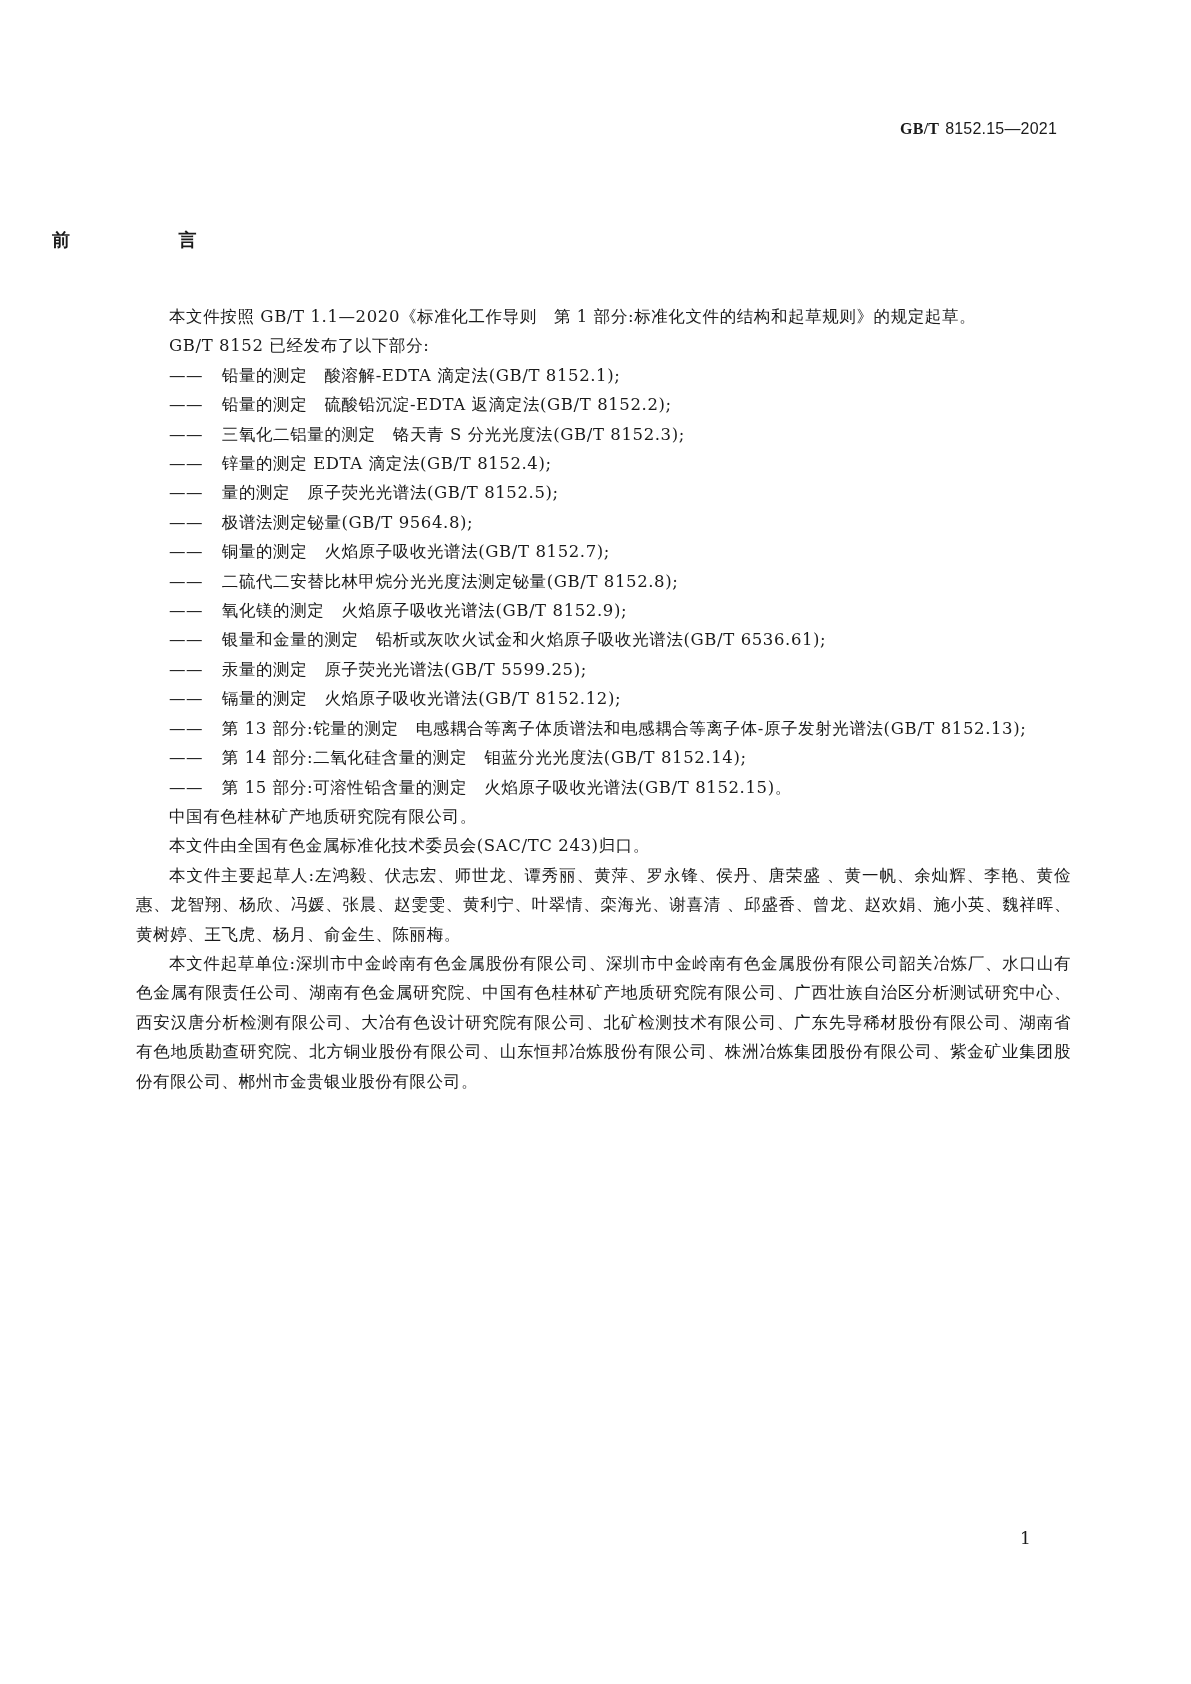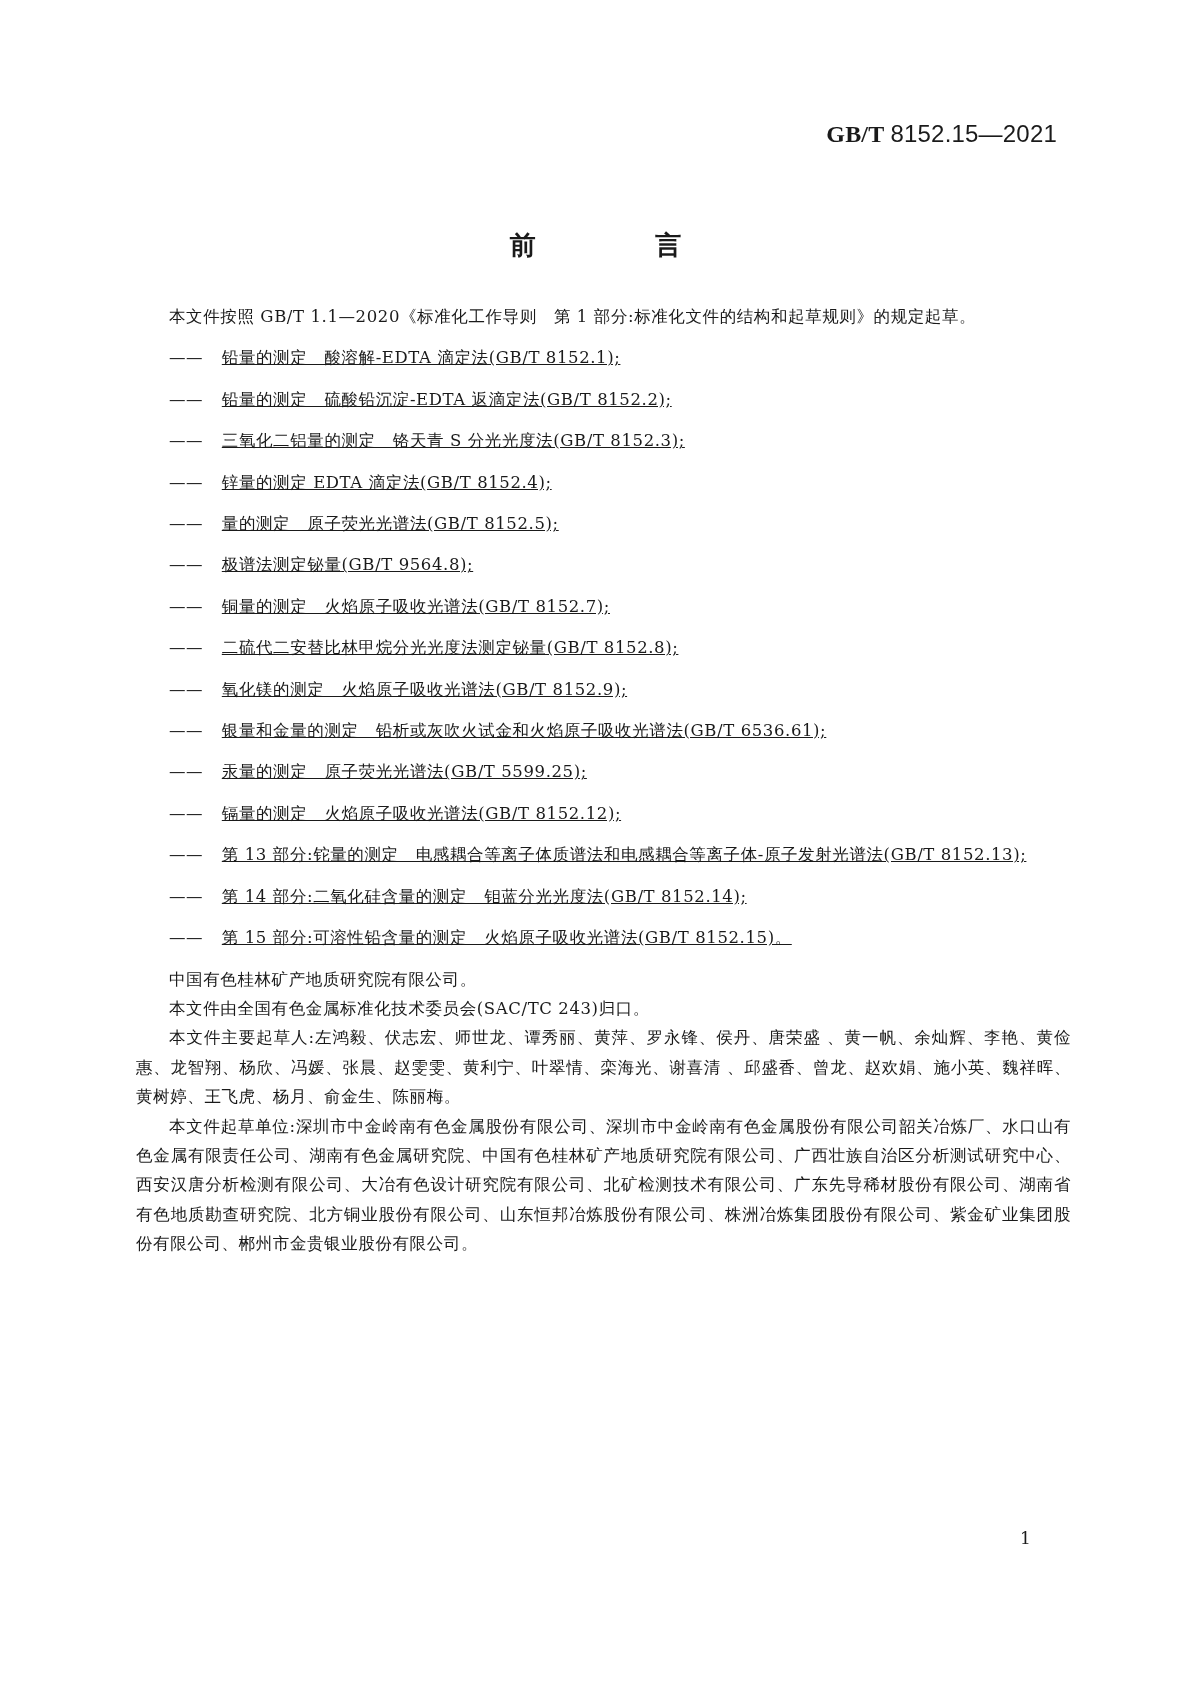--- a/index.html
+++ b/index.html
@@ -12,62 +12,61 @@
       height: 1684px;
       position: relative;
       overflow: hidden;
       color: #1a1a1a;
       font-family: "DejaVu Serif", "Liberation Serif", serif;
     }
     .std-number {
       position: absolute;
       top: 120px;
       right: 134px;
-      font-size: 24px;
+      font-size: 16px;
       letter-spacing: 0.2px;
       font-family: "Liberation Sans", "DejaVu Sans", sans-serif;
     }
     .std-number .prefix {
       font-family: "Liberation Serif", "DejaVu Serif", serif;
       font-weight: bold;
       margin-right: 6px;
     }
     .page-title {
       position: absolute;
       top: 228px;
       left: 0;
       width: 100%;
-      text-align: center;
-      font-size: 26px;
+      text-align: left;
+      font-size: 18px;
       font-weight: bold;
-      font-family: Liberation Mono, monospace;
+      font-family: Liberation Serif, serif;
       letter-spacing: 52px;
       text-indent: 52px;
     }
     .content {
       position: absolute;
       top: 302px;
       left: 136px;
       width: 935px;
       font-size: 16.5px;
       line-height: 29.4px;
     }
     .para {
       margin: 0;
       text-indent: 2em;
       text-align: justify;
       letter-spacing: 0.6px;
     }
     .list-item {
-      margin: 12px;
+      margin: 0;
       padding-left: 3.2em;
       text-indent: -3.2em;
       margin-left: 2em;
       letter-spacing: 0.6px;
-      text-decoration: underline;
     }
     .list-item .dash {
       display: inline-block;
       width: 3.2em;
       text-indent: 0;
     }
     .page-num {
       position: absolute;
       top: 1528px;
       left: 1020px;
@@ -78,20 +77,21 @@
 <body>
 
 <div class="std-number">
   <span class="prefix">GB/T</span><span>8152.15—2021</span>
 </div>
 
 <div class="page-title">前 言</div>
 
 <div class="content">
   <p class="para">本文件按照 GB/T 1.1—2020《标准化工作导则　第 1 部分:标准化文件的结构和起草规则》的规定起草。</p>
+  <p class="para">GB/T 8152 已经发布了以下部分:</p>
 
   <div>
     <p class="list-item"><span class="dash">——</span><span>铅量的测定　酸溶解-EDTA 滴定法(GB/T 8152.1);</span></p>
     <p class="list-item"><span class="dash">——</span><span>铅量的测定　硫酸铅沉淀-EDTA 返滴定法(GB/T 8152.2);</span></p>
     <p class="list-item"><span class="dash">——</span><span>三氧化二铝量的测定　铬天青 S 分光光度法(GB/T 8152.3);</span></p>
     <p class="list-item"><span class="dash">——</span><span>锌量的测定 EDTA 滴定法(GB/T 8152.4);</span></p>
     <p class="list-item"><span class="dash">——</span><span>量的测定　原子荧光光谱法(GB/T 8152.5);</span></p>
     <p class="list-item"><span class="dash">——</span><span>极谱法测定铋量(GB/T 9564.8);</span></p>
     <p class="list-item"><span class="dash">——</span><span>铜量的测定　火焰原子吸收光谱法(GB/T 8152.7);</span></p>
     <p class="list-item"><span class="dash">——</span><span>二硫代二安替比林甲烷分光光度法测定铋量(GB/T 8152.8);</span></p>

